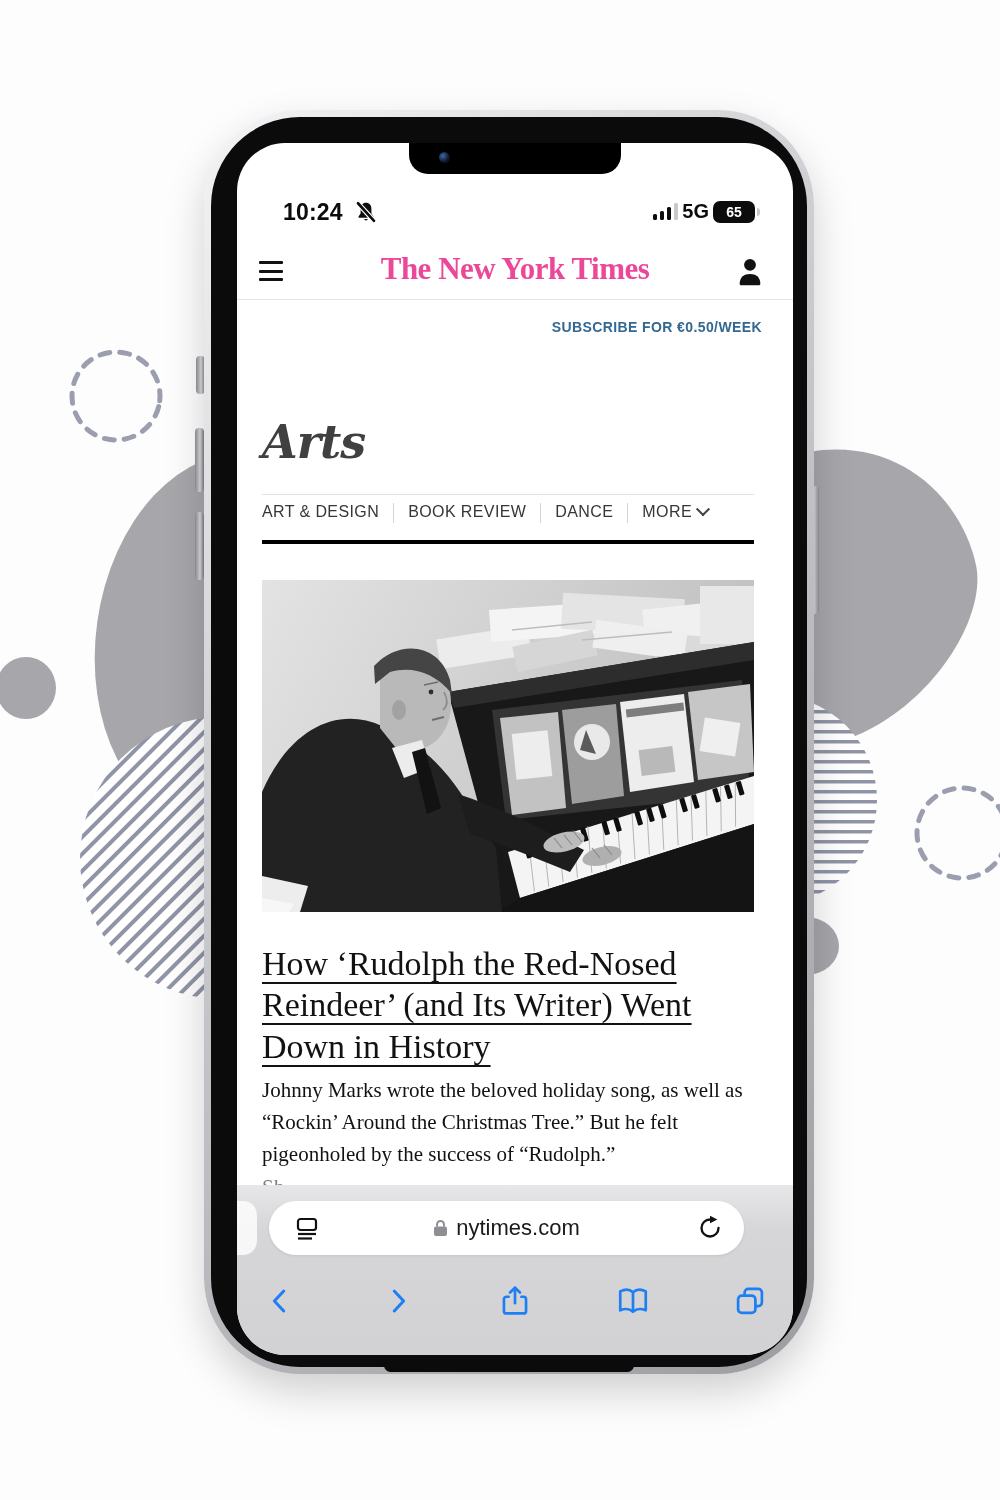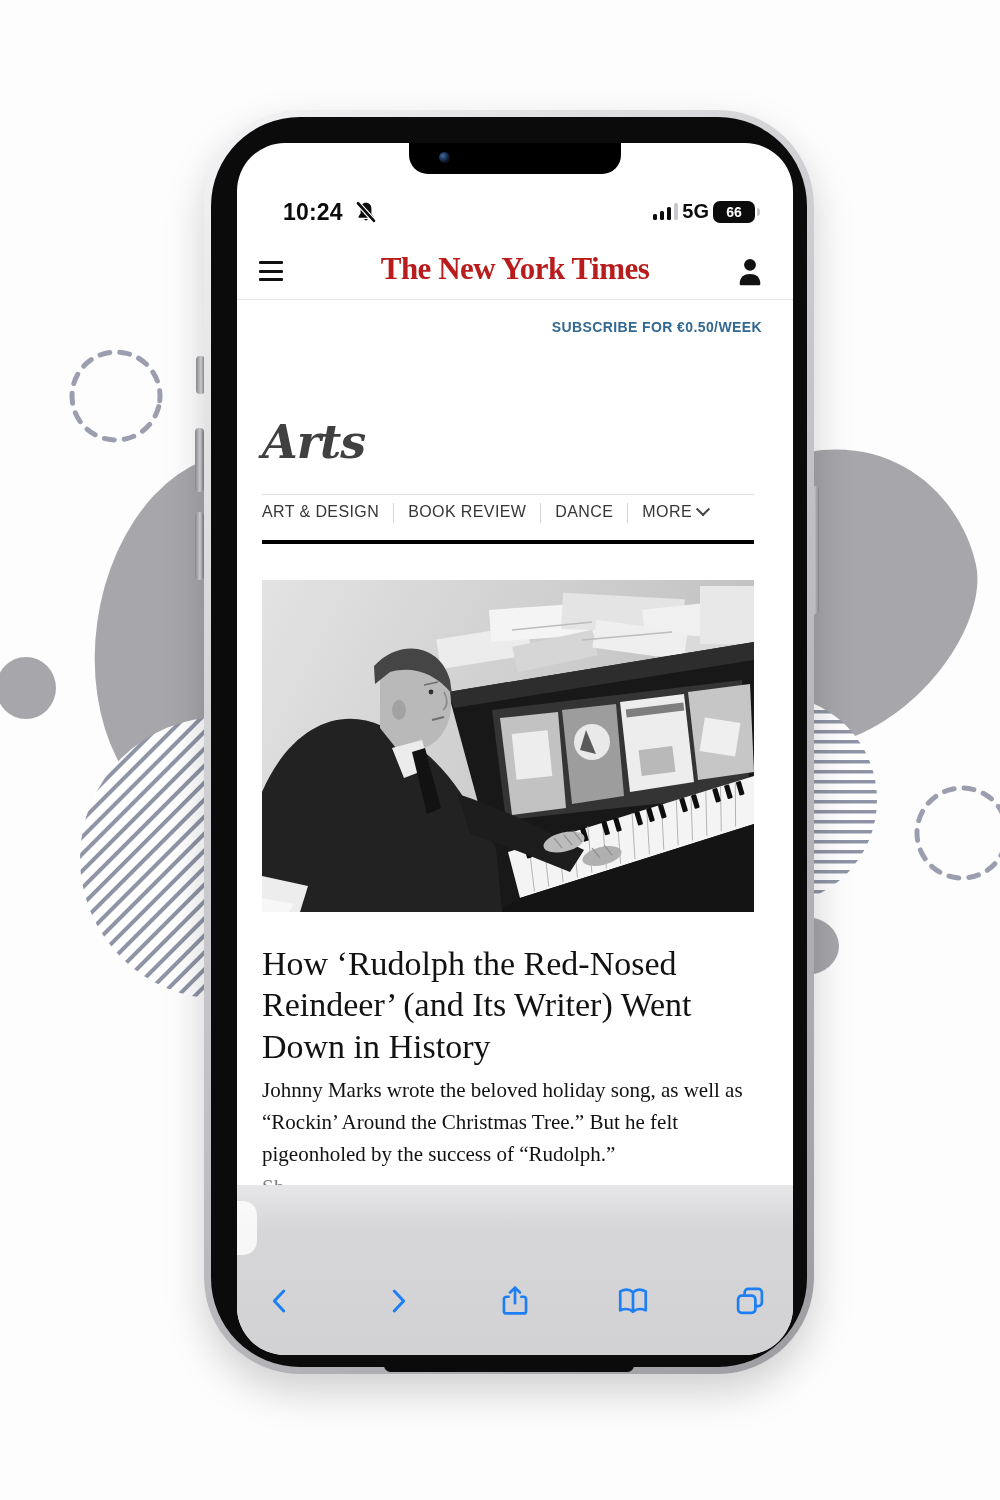--- a/index.html
+++ b/index.html
@@ -35,40 +35,40 @@
   .sigbars i:nth-child(3){height:13px;}.sigbars i:nth-child(4){height:17px;background:#c9c9cd;}
   .net{font-size:20px;font-weight:600;color:#0c0c0d;}
   .batt{position:relative;width:42px;height:22px;background:#0c0c0d;border-radius:7px;
         color:#fff;font-size:14px;font-weight:700;display:flex;align-items:center;justify-content:center;}
   .batt:after{content:"";position:absolute;right:-5px;top:7px;width:3.5px;height:8px;border-radius:0 3px 3px 0;background:#c9c9cd;}
   
   .nytheader{position:absolute;top:104px;left:0;right:0;height:52px;}
   .burger{position:absolute;left:22px;top:14px;width:24px;height:20px;display:flex;flex-direction:column;justify-content:space-between;cursor:pointer;}
   .burger i{display:block;height:3px;background:#111;border-radius:1px;}
   .nytlogo{position:absolute;left:0;right:0;top:4px;text-align:center;
-           font-family:"Liberation Serif",serif;font-weight:700;font-size:31px;color:#b91c1c;letter-spacing:-.5px;}
+           font-family:"Liberation Serif",serif;font-weight:700;font-size:31px;color:#ec4899;letter-spacing:-.5px;}
   .account{position:absolute;right:28px;top:8px;width:30px;height:32px;}
   .hdr-rule{position:absolute;top:156px;left:0;right:0;height:1px;background:#e4e4e4;}
   
   .subscribe{position:absolute;top:176px;right:31px;font-size:14px;font-weight:700;color:#326891;letter-spacing:.4px;cursor:pointer;}
   .sectiontitle{position:absolute;top:272px;left:25px;font-family:"DejaVu Serif",serif;font-weight:900;
                 font-size:46px;color:#404040;letter-spacing:-1px;font-style:italic;}
   .thinrule{position:absolute;top:351px;left:25px;width:492px;height:1px;background:#e2e2e2;}
   .sectionnav{position:absolute;top:360px;left:25px;width:492px;display:flex;align-items:flex-start;gap:14px;
               font-size:16px;color:#363636;letter-spacing:.4px;}
   .sectionnav .vdiv{width:1px;height:20px;background:#d5d5d5;}
   .navitem{cursor:pointer;display:flex;align-items:center;gap:6px;white-space:nowrap;}
   .chev{width:8px;height:8px;border-right:2px solid #444;border-bottom:2px solid #444;
         transform:rotate(45deg) translate(-2px,-2px);}
   .thickrule{position:absolute;top:397px;left:25px;width:492px;height:4px;background:#000;}
   .photo{position:absolute;top:437px;left:25px;width:492px;height:332px;overflow:hidden;cursor:pointer;}
   .credit{position:absolute;top:779px;left:25px;width:492px;text-align:right;font-size:13px;color:#999;letter-spacing:.9px;}
   .headline{position:absolute;top:800px;left:25px;width:492px;font-family:"Liberation Serif",serif;
             font-size:34px;line-height:1.22;color:#121212;cursor:pointer;
-            text-decoration-thickness:2px;text-underline-offset:7px;}
+            text-decoration:underline;text-decoration-thickness:2px;text-underline-offset:7px;}
   .summary{position:absolute;top:932px;left:25px;width:492px;font-family:"Liberation Serif",serif;
            font-size:21px;line-height:1.52;color:#121212;}
   .clipline{position:absolute;top:1032px;left:25px;width:492px;height:11px;overflow:hidden;
             font-family:"Liberation Serif",serif;font-size:21px;color:#121212;opacity:.55;}
   
   .safaribar{position:absolute;left:0;right:0;bottom:0;height:170px;
              background:linear-gradient(180deg,rgba(229,229,231,.92),#d6d6d8 26%,#d2d2d4);z-index:20;}
   .urlpill{position:absolute;left:32px;right:49px;top:16px;height:54px;background:#fff;border-radius:27px;
            box-shadow:0 1px 3px rgba(0,0,0,.08);cursor:text;}
   .tabpeek{position:absolute;left:-4px;top:16px;width:24px;height:54px;background:rgba(255,255,255,.8);border-radius:0 14px 14px 0;}
@@ -130,21 +130,21 @@
           </svg>
         </div>
         <div class="sb-right">
           <div class="sigbars">
               <i></i>
               <i></i>
               <i></i>
               <i></i>
             </div>
           <div class="net">5G</div>
-          <div class="batt">66</div>
+          <div class="batt">65</div>
         </div>
       </div>
 
       <div class="nytheader">
         <div class="burger">
             <i></i>
             <i></i>
             <i></i>
           </div>
         <div class="nytlogo">The New York Times</div>
@@ -275,20 +275,42 @@
           <path d="M0,318 L32,324 L27,332 L0,332 Z" fill="#f7f7f7"></path>
         </svg>
       </div>
 
       <div class="headline">How ‘Rudolph the Red-Nosed Reindeer’ (and Its Writer) Went Down in History</div>
       <div class="summary">Johnny Marks wrote the beloved holiday song, as well as “Rockin’ Around the Christmas Tree.” But he felt pigeonholed by the success of “Rudolph.”</div>
       <div class="clipline">Sh</div>
 
       <div class="safaribar">
         <div class="tabpeek"></div>
+        <div class="urlpill">
+          <div class="readerbtn">
+            <svg width="28" height="28" viewBox="0 0 28 28">
+              <rect x="5" y="5" width="18" height="11" rx="2.5" fill="none" stroke="#111" stroke-width="2.2"></rect>
+              <line x1="5" y1="20" x2="23" y2="20" stroke="#111" stroke-width="2.2"></line>
+              <line x1="5" y1="24.5" x2="19" y2="24.5" stroke="#111" stroke-width="2.2"></line>
+            </svg>
+          </div>
+          <div class="urlcenter">
+            <svg width="15" height="18" viewBox="0 0 15 18">
+              <rect x="1" y="7.5" width="13" height="9.5" rx="2" fill="#8e8e93"></rect>
+              <path d="M4 7.5 V5.5 a3.5 3.5 0 0 1 7 0 V7.5" fill="none" stroke="#8e8e93" stroke-width="2"></path>
+            </svg>
+            <span class="hostname">nytimes.com</span>
+          </div>
+          <div class="reloadbtn">
+            <svg width="28" height="28" viewBox="0 0 24 24">
+              <path d="M12,4.7 a7.3,7.3 0 1 0 7.3,7.3" fill="none" stroke="#111" stroke-width="2" stroke-linecap="round"></path>
+              <path d="M12,1.4 L12,8 L18.3,4.7 Z" fill="#111"></path>
+            </svg>
+          </div>
+        </div>
         <div class="toolbar">
           <div class="tbtn">
             <svg width="30" height="30" viewBox="0 0 24 24">
                 <path d="M15 4 L7.5 12 L15 20" fill="none" stroke="#1d7ff3" stroke-width="2.4" stroke-linecap="round" stroke-linejoin="round"></path>
               </svg>
           </div>
           <div class="tbtn">
             <svg width="30" height="30" viewBox="0 0 24 24">
                 <path d="M9 4 L16.5 12 L9 20" fill="none" stroke="#1d7ff3" stroke-width="2.4" stroke-linecap="round" stroke-linejoin="round"></path>
               </svg>

